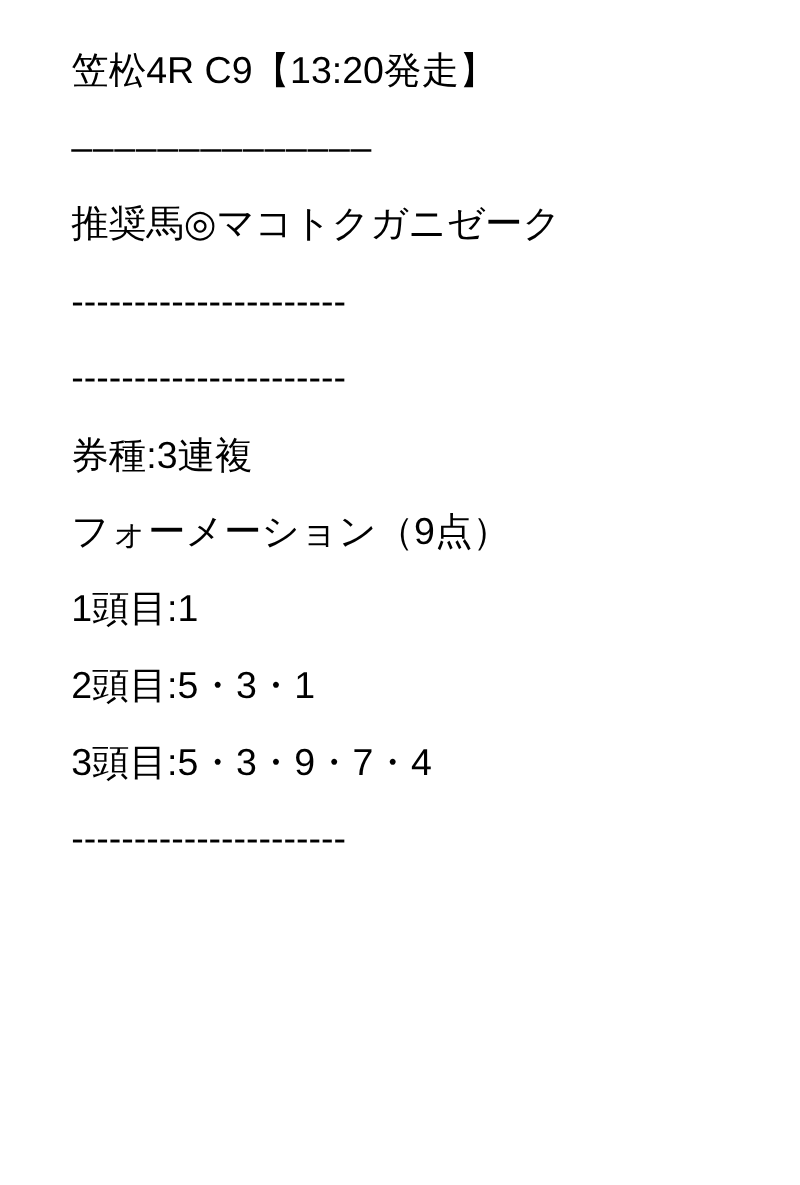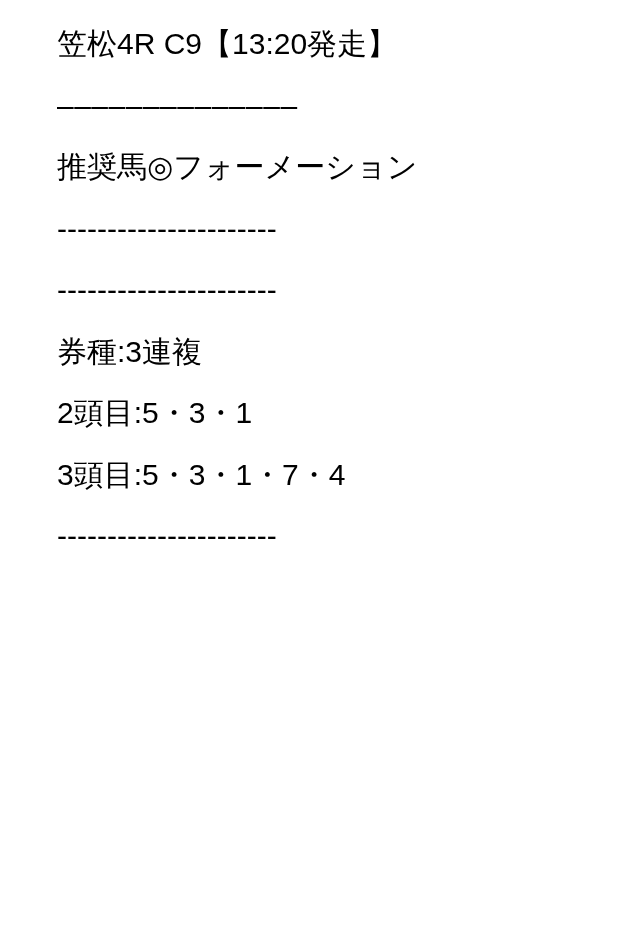--- a/index.html
+++ b/index.html
@@ -5,21 +5,21 @@
   html, body {
     margin: 0;
     padding: 0;
     background: #ffffff;
   }
   .page {
     position: relative;
     width: 640px;
     height: 948px;
     box-sizing: border-box;
-    padding: 13px 20px 0 57px;
+    padding: 26px 20px 0 57px;
     background: #ffffff;
     color: #000000;
     font-family: "Liberation Sans", "DejaVu Sans", sans-serif;
     font-size: 30px;
     line-height: 61.5px;
     font-weight: 400;
     white-space: nowrap;
     overflow: hidden;
     letter-spacing: 0;
   }
@@ -35,33 +35,35 @@
 </style>
 </head>
 <body>
 
 <div class="page">
 
   <div class="line">笠松4R C9【13:20発走】</div>
 
   <div class="line divider-solid">––––––––––––––</div>
 
-  <div class="line">推奨馬◎フォーメーション</div>
+  <div class="line">推奨馬◎マコトクガニゼーク</div>
 
   <div class="line divider-dashed">----------------------</div>
 
 
 
 
 
   <div class="line divider-dashed">----------------------</div>
 
   <div class="line">券種:3連複</div>
 
+  <div class="line">フォーメーション（9点）</div>
 
+  <div class="line">1頭目:1</div>
 
   <div class="line">2頭目:5・3・1</div>
 
-  <div class="line">3頭目:5・3・1・7・4</div>
+  <div class="line">3頭目:5・3・9・7・4</div>
 
   <div class="line divider-dashed">----------------------</div>
 
 </div>
 
 </body></html>

